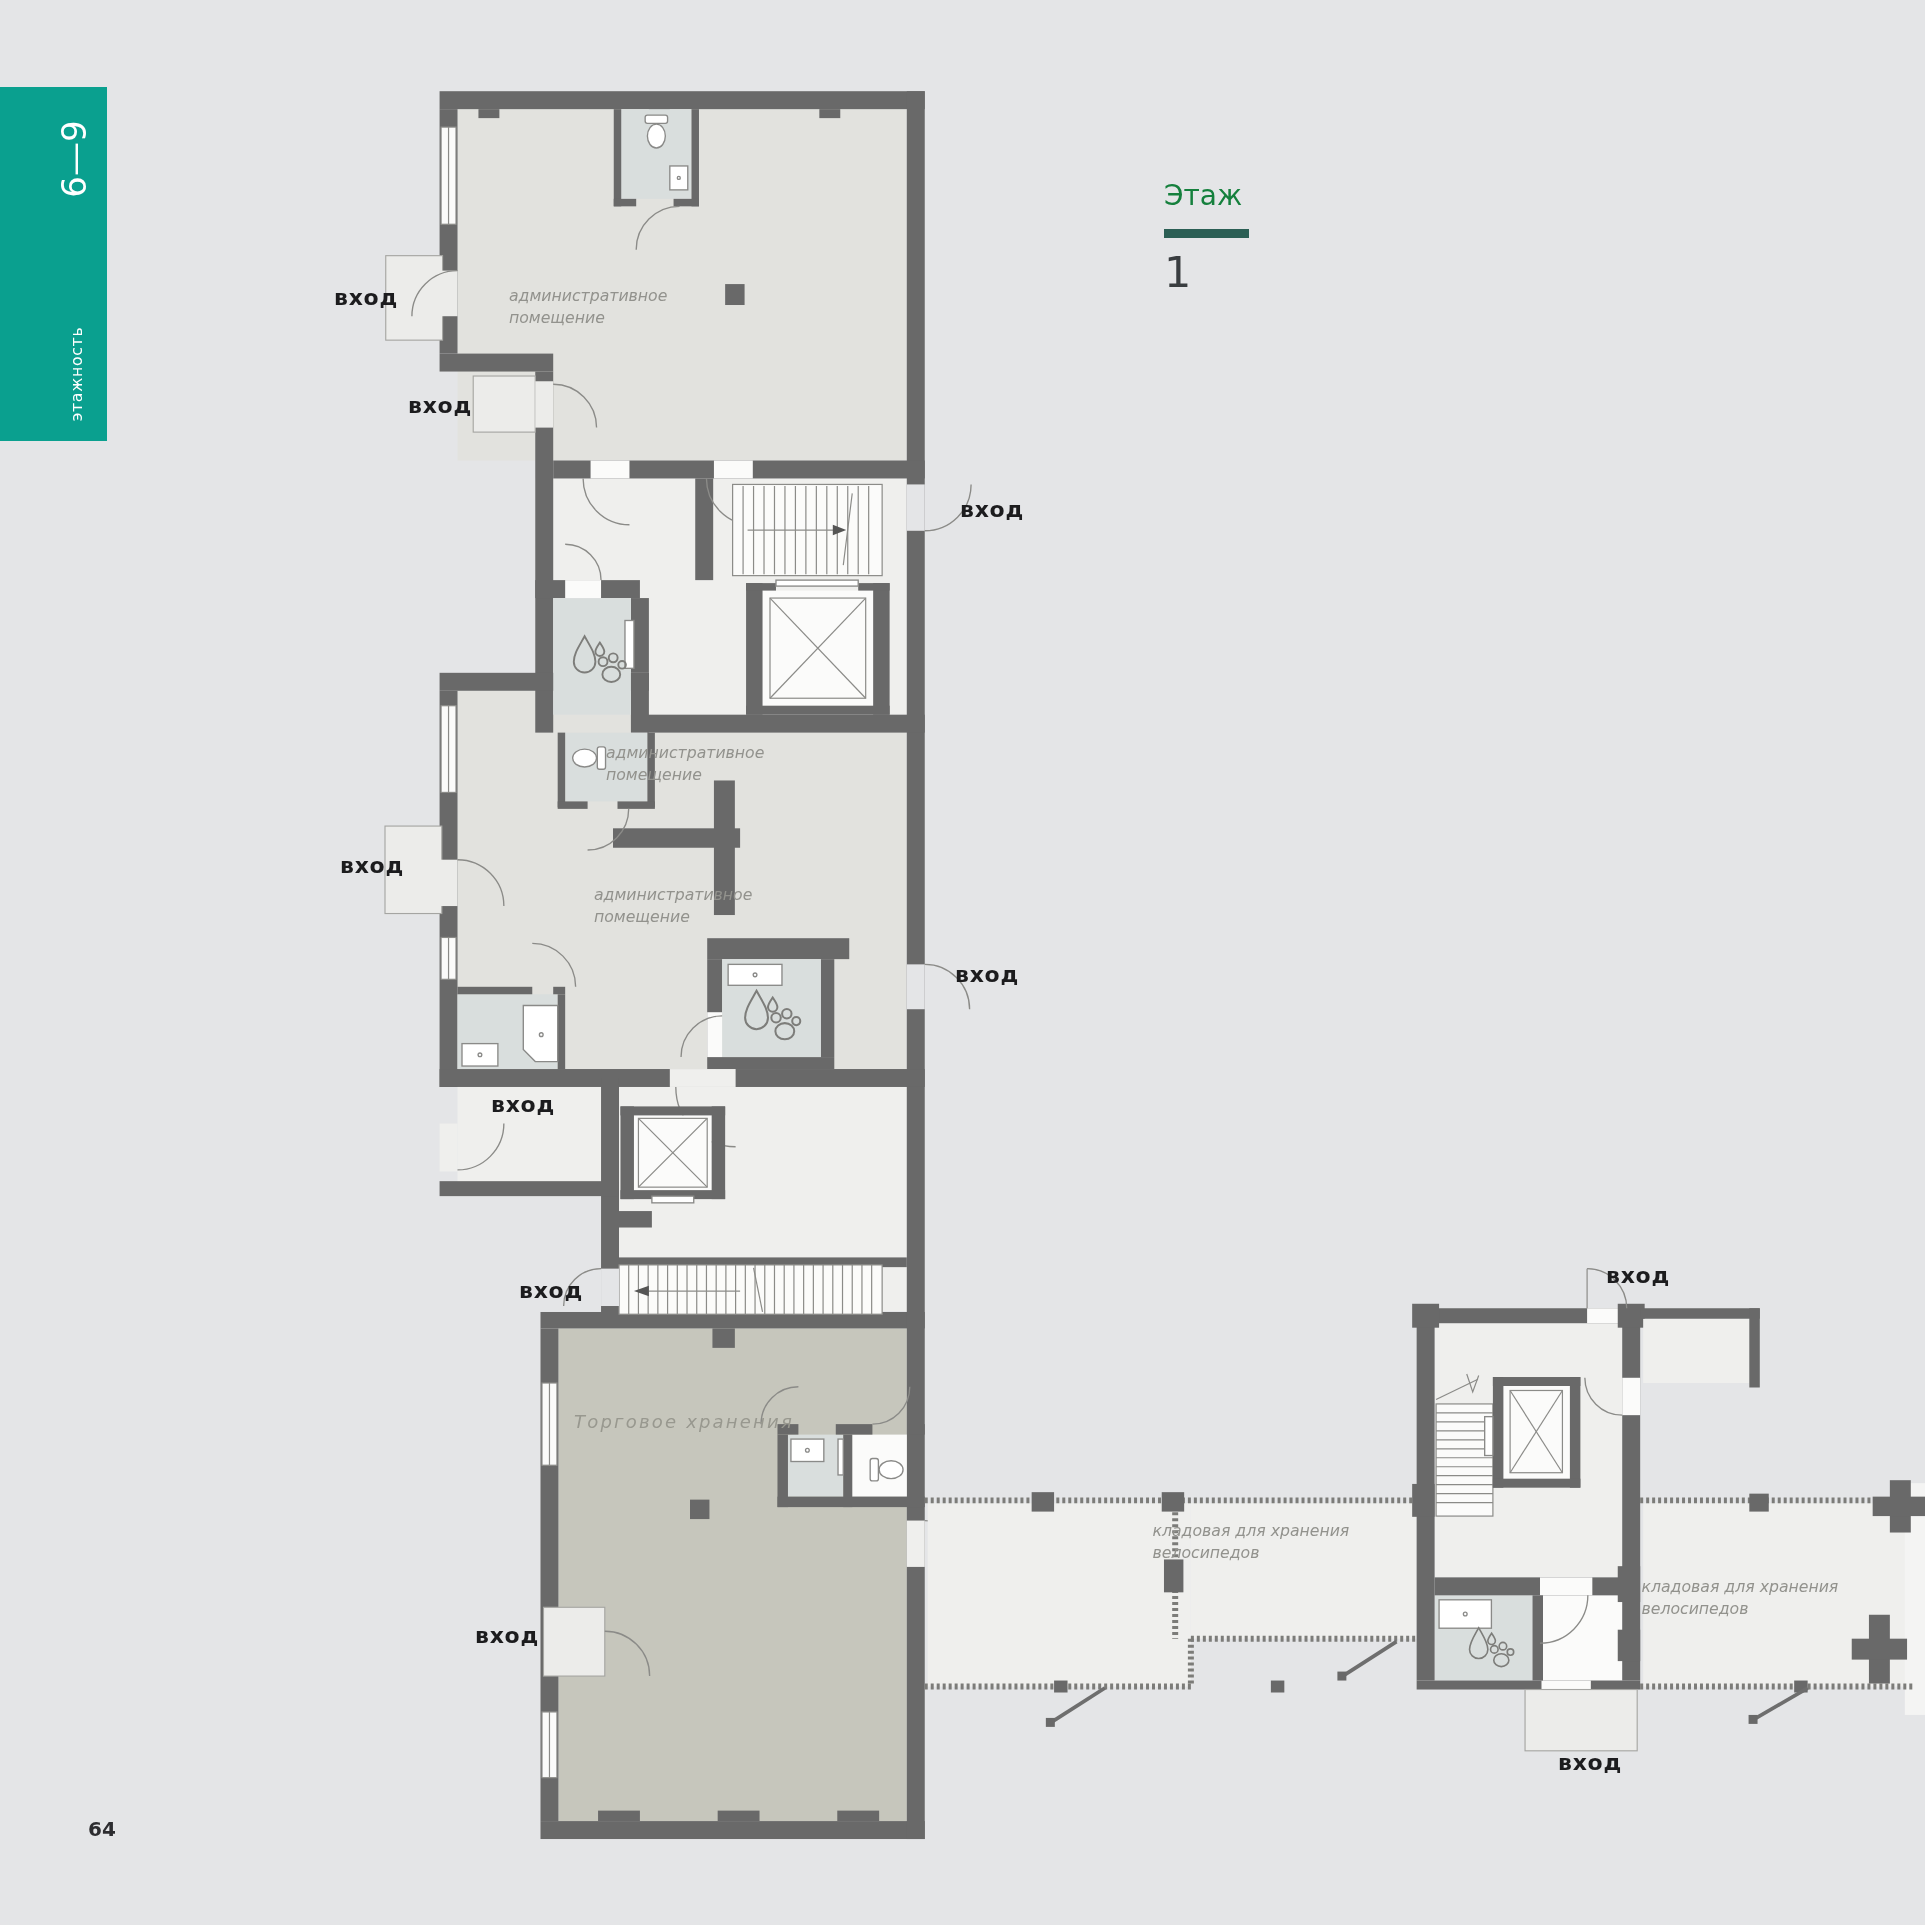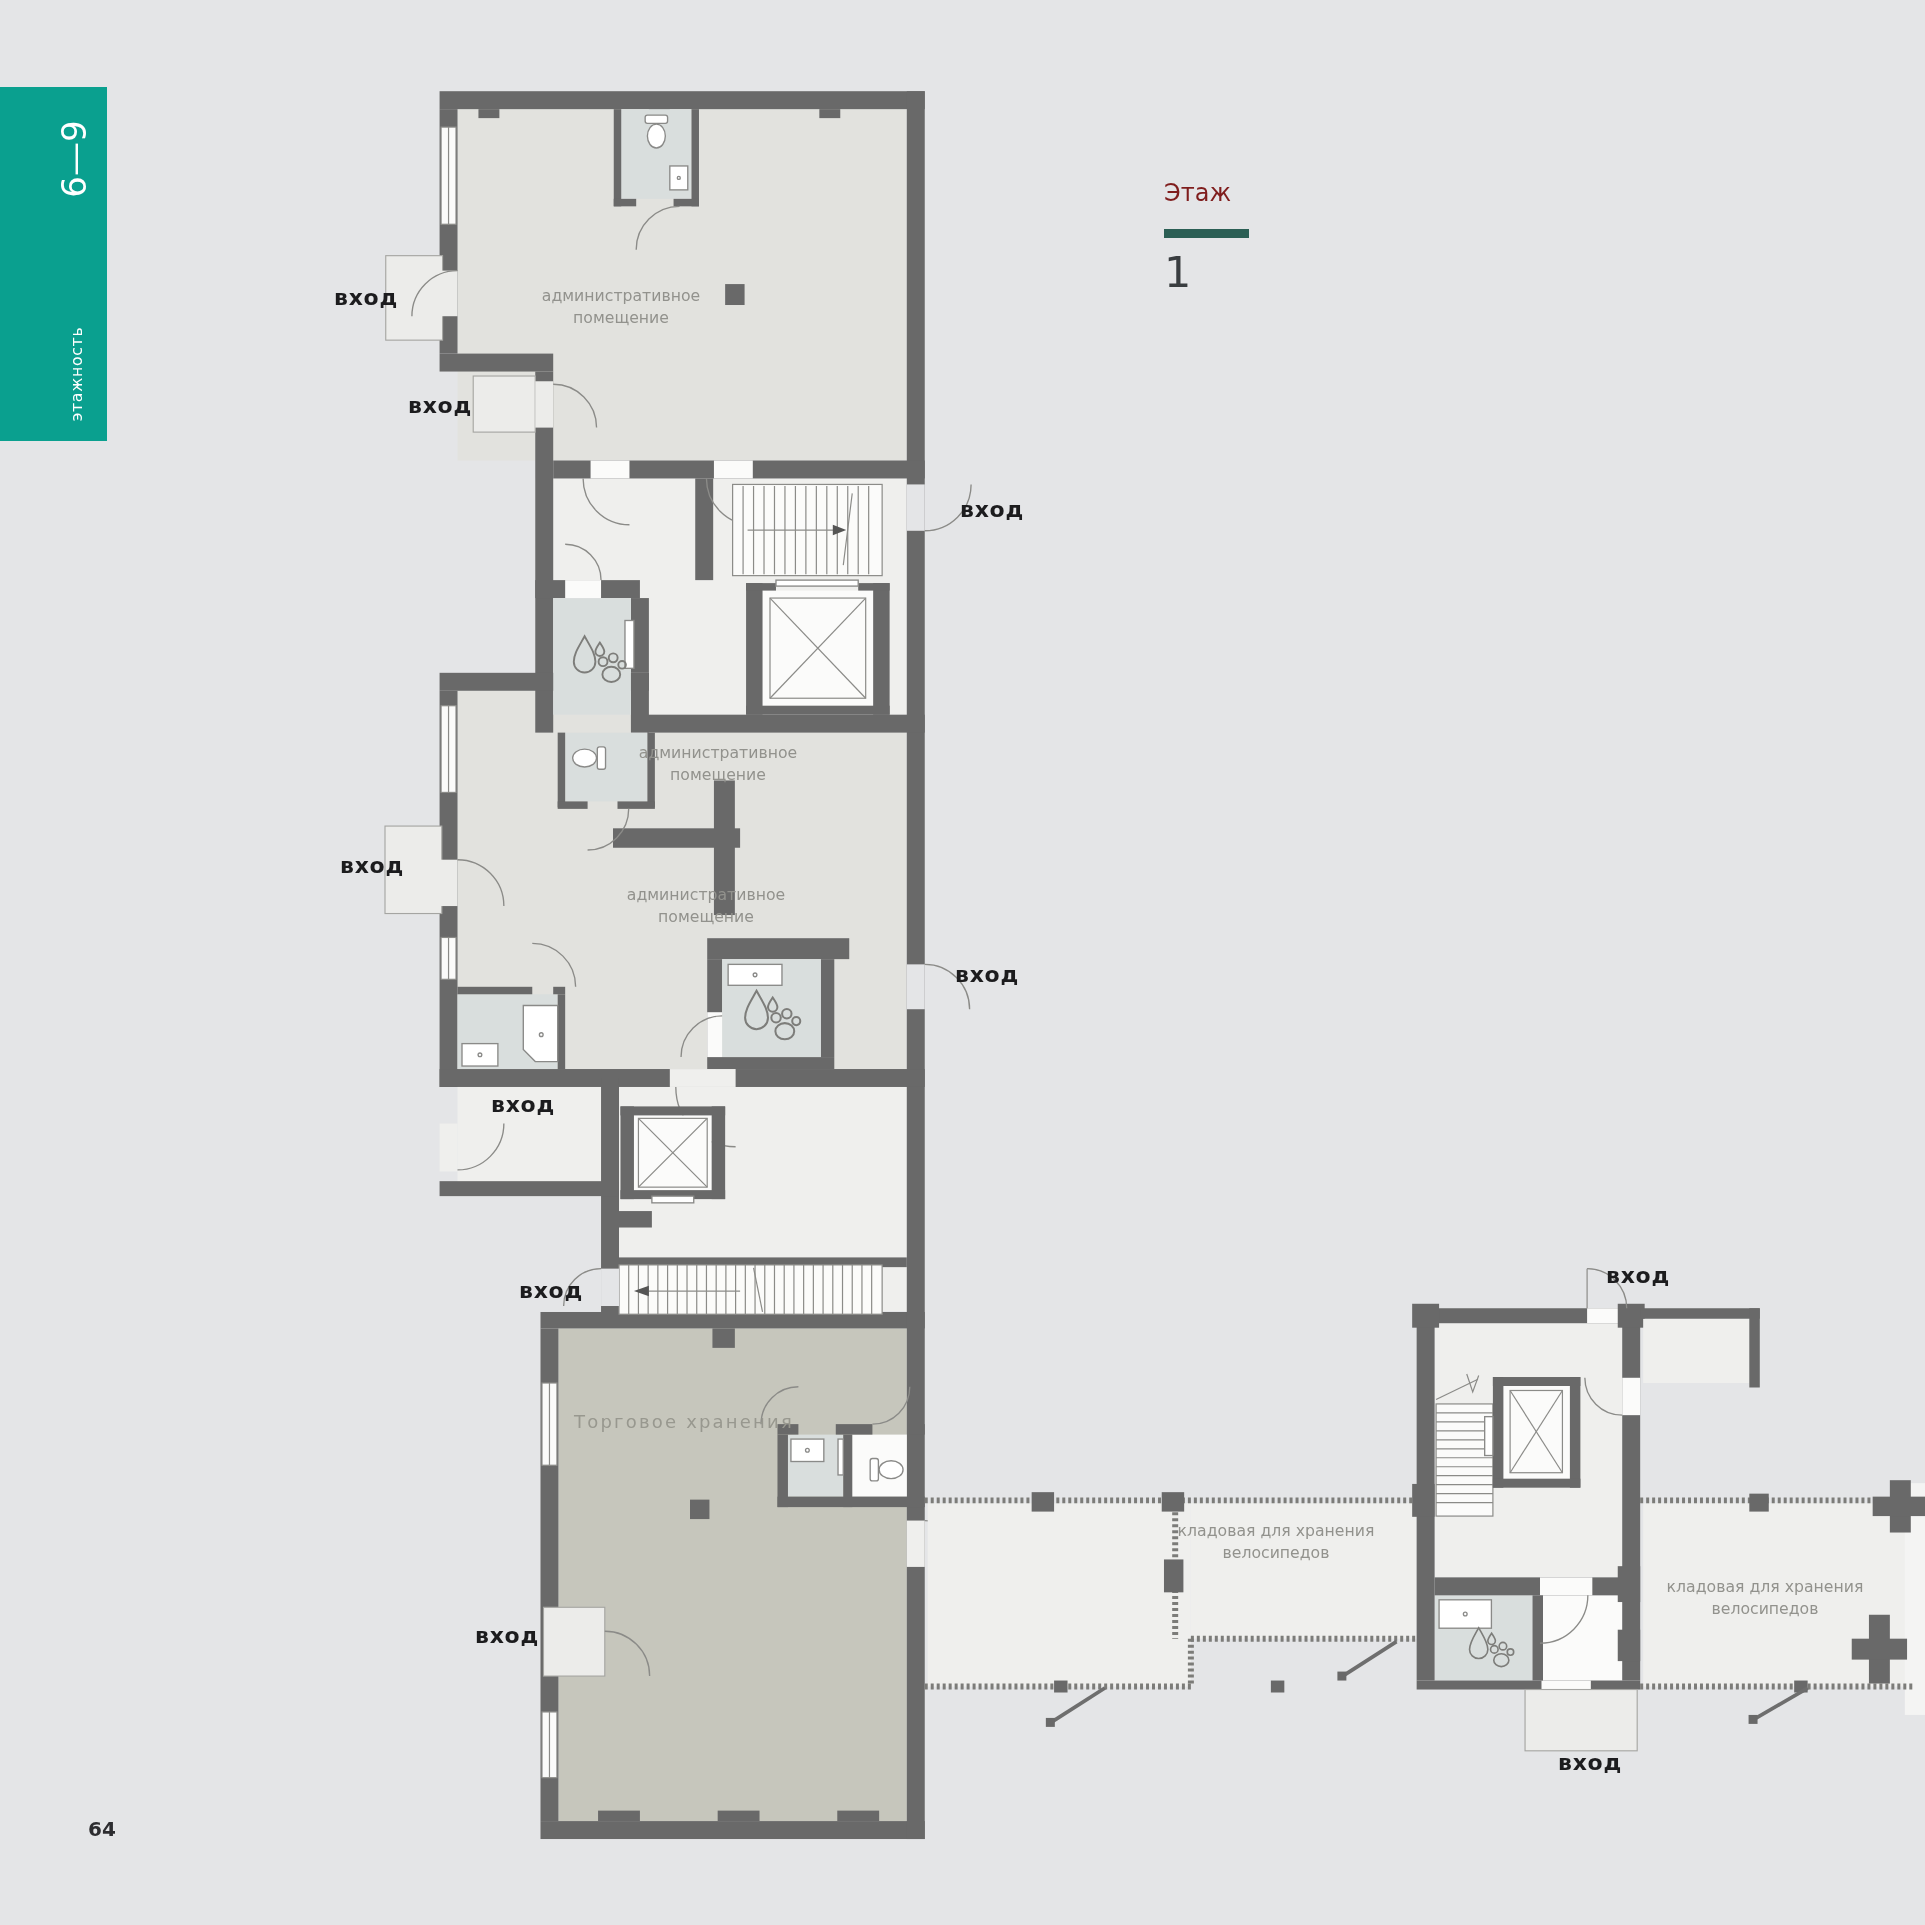--- a/index.html
+++ b/index.html
@@ -5,29 +5,29 @@
   html,body{margin:0;padding:0;background:#e4e5e7;}
   .page{position:relative;width:1925px;height:1925px;background:#e4e5e7;overflow:hidden;
         font-family:"DejaVu Sans","Liberation Sans",sans-serif;}
   
   .tab{position:absolute;left:0;top:87px;width:107px;height:354px;background:#0aa08f;}
   .tab-big{position:absolute;left:74px;top:159px;transform:translate(-50%,-50%) rotate(-90deg);
            color:#fff;font-size:34px;font-weight:400;white-space:nowrap;}
   .tab-small{position:absolute;left:76px;top:374px;transform:translate(-50%,-50%) rotate(-90deg);
            color:#fff;font-size:15.7px;letter-spacing:0.7px;white-space:nowrap;}
   
-  .hdr-title{position:absolute;left:1164px;top:179px;font-size:24px;color:#7f1d1d;}
+  .hdr-title{position:absolute;left:1164px;top:179px;font-size:28px;color:#15803d;}
   .hdr-bar{position:absolute;left:1164px;top:229px;width:85px;height:9px;background:#2b5f55;}
   .hdr-num{position:absolute;left:1164px;top:247px;font-size:43px;color:#393d40;}
   .pagenum{position:absolute;left:88px;top:1817px;font-size:20px;font-weight:bold;color:#2d2d30;}
   
   .vhod{position:absolute;transform:translate(-50%,-50%);font-size:22px;font-weight:bold;
         color:#1c1c1e;letter-spacing:0.7px;white-space:nowrap;}
-  .room-label{position:absolute;transform:translate(-50%,-50%);text-align:center;
-        color:#92928d;font-size:15.7px;line-height:1.38;}
+  .room-label{position:absolute;transform:translate(-50%,-50%);
+        color:#92928d;font-size:15.7px;line-height:1.38;font-style:italic;}
   .room-label.retail{font-size:18px;letter-spacing:2.2px;color:#98988f;white-space:nowrap;}
   svg.plan{position:absolute;left:0;top:0;}
   .w{fill:#696969;}
   .f1{fill:#e2e2de;} .f2{fill:#efefed;} .f3{fill:#d9dedd;} .f4{fill:#c6c6bc;} .f5{fill:#fbfbfa;}
   .po{fill:#ececea;stroke:#a5a5a2;stroke-width:1.5;}
   .tl{stroke:#8b8b88;stroke-width:1.6;fill:none;}
   .tlf{stroke:#8b8b88;stroke-width:1.6;fill:#fbfbfa;}
   .arc{stroke:#8b8b88;stroke-width:1.8;fill:none;}
   .dash{stroke:#7c7c79;stroke-width:8;fill:none;stroke-dasharray:4 4;}
   .gate{stroke:#6e6e6e;stroke-width:5;fill:none;}

